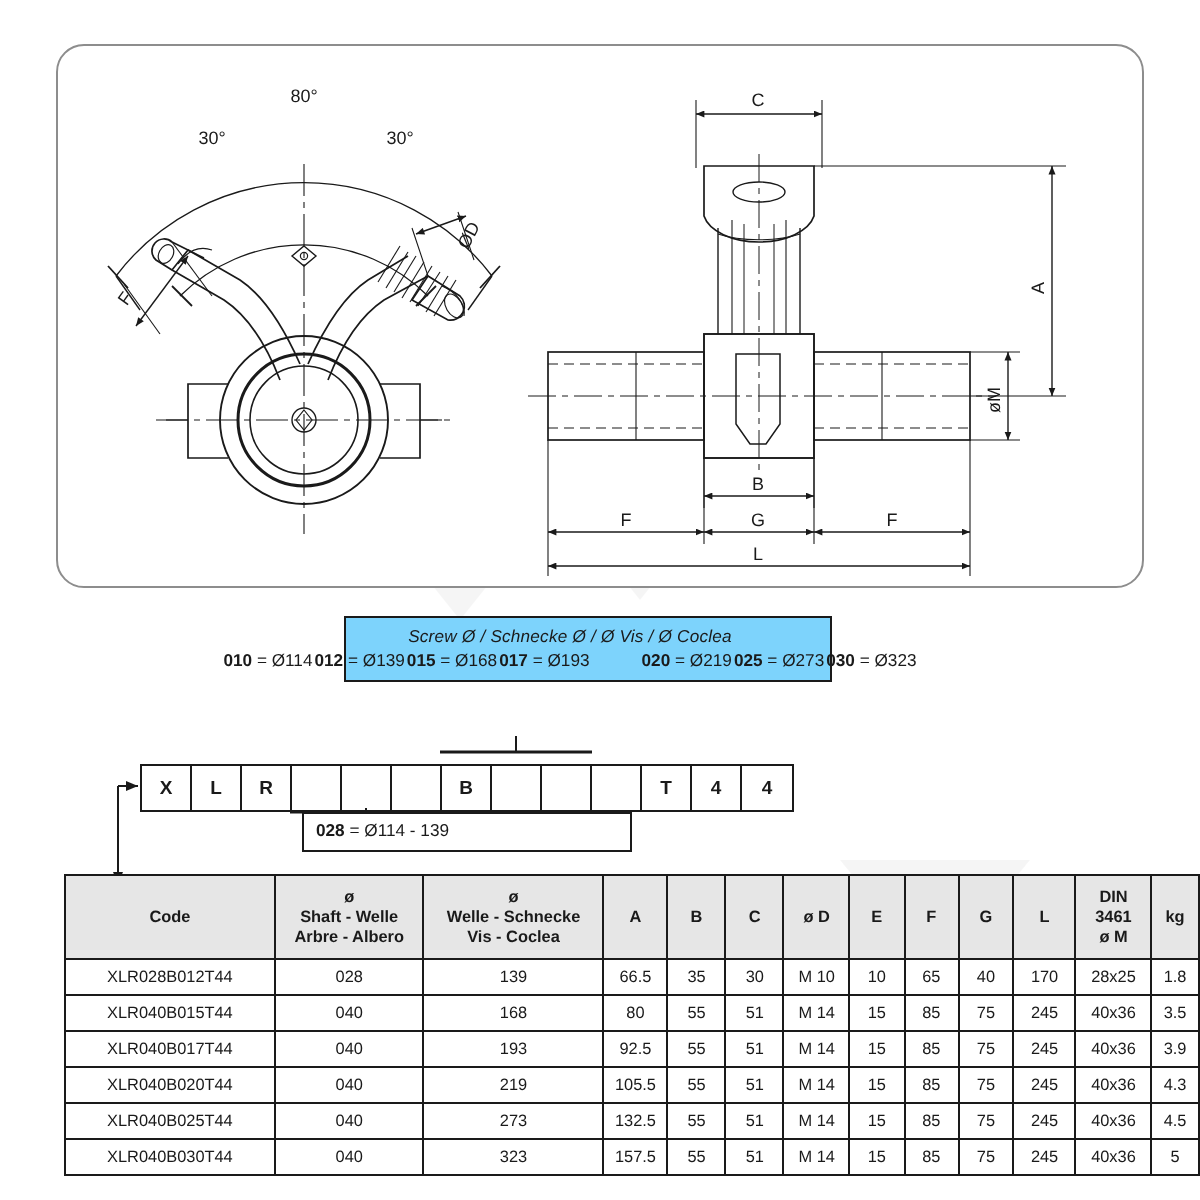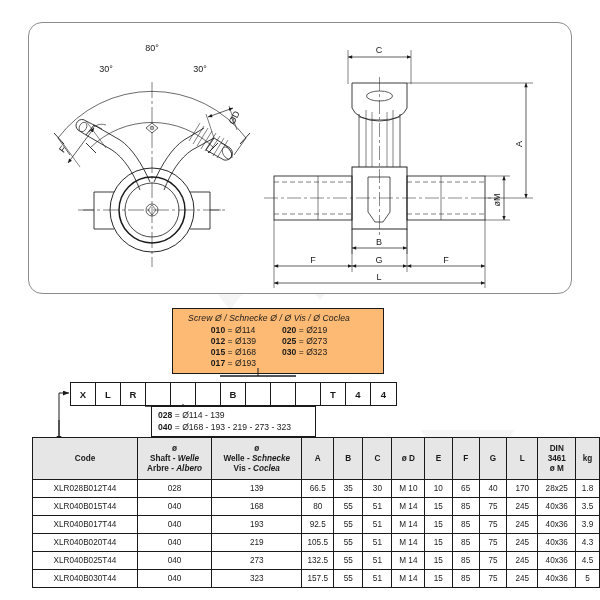--- a/index.html
+++ b/index.html
@@ -19,30 +19,30 @@
     border:1.4px solid #8d8d8d;border-radius:14px;background:#fff;
     box-sizing:border-box;
   }
   .drawing-svg{position:absolute;left:28px;top:22px;width:544px;height:272px;}
 
   
   .watermark{position:absolute;pointer-events:none;opacity:.5;}
 
   
   .legend-screw{
-    position:absolute;left:172px;top:308px;width:212px;
-    border:1.2px solid #1a1a1a;background:#fdba74;
+    position:absolute;left:172px;top:308px;width:244px;
+    border:1.2px solid #1a1a1a;background:#7dd3fc;
     padding:4px 24px 5px 6px;box-sizing:border-box;
   }
   .legend-screw .title{
     font-size:8.6px;font-style:italic;text-align:center;letter-spacing:.1px;
     margin-bottom:2px;white-space:nowrap;
   }
   .legend-screw .cols{display:flex;justify-content:center;gap:26px;}
-  .legend-screw .col{display:flex;flex-direction:column;gap:1px;}
+  .legend-screw .col{display:flex;flex-direction:row;gap:1px;}
   .legend-screw .row{font-size:8.6px;white-space:nowrap;}
   .legend-screw .row b{font-weight:bold;}
 
   .legend-shaft{
     position:absolute;left:151px;top:406px;width:165px;
     border:1.2px solid #1a1a1a;background:#fff;
     padding:3px 5px 3px 6px;box-sizing:border-box;
   }
   .legend-shaft .row{font-size:8.6px;white-space:nowrap;line-height:1.35;}
   .legend-shaft .row b{font-weight:bold;}
@@ -70,21 +70,21 @@
   .spec-table th,.spec-table td{
     border:1.1px solid #1a1a1a;
     text-align:center;vertical-align:middle;
     font-size:8.2px;
     padding:0;
   }
   .spec-table thead th{
     background:#e6e6e6;height:41px;font-weight:bold;line-height:1.22;
   }
   .spec-table tbody td{height:17px;font-weight:normal;}
-  .spec-table .it{font-style:italic;}
+  .spec-table .it{}
   .c-code{width:108px;}
   .c-shaft{width:78px;}
   .c-screw{width:94px;}
   .c-a{width:32px;}
   .c-b{width:30px;}
   .c-c{width:30px;}
   .c-d{width:34px;}
   .c-e{width:28px;}
   .c-f{width:28px;}
   .c-g{width:28px;}
@@ -287,21 +287,20 @@
     <div class="code-cell"></div>
     <div class="code-cell"></div>
     <div class="code-cell"></div>
     <div class="code-cell">T</div>
     <div class="code-cell">4</div>
     <div class="code-cell">4</div>
   </div>
 
   <div class="legend-shaft">
     <div class="row"><b>028</b> <span>= Ø114 - 139</span></div>
-    <div class="row"><b>040</b> <span>= Ø168 - 193 - 219 - 273 - 323</span></div>
   </div>
 
   <svg class="connector-svg" viewBox="0 0 600 180">
     <defs>
       <marker id="ar2" markerWidth="7" markerHeight="7" refX="6" refY="2.5" orient="auto">
         <path d="M0,0 L6,2.5 L0,5 z" fill="#1a1a1a"></path>
       </marker>
     </defs>
     <g stroke="#1a1a1a" fill="none" stroke-width="1">
 

